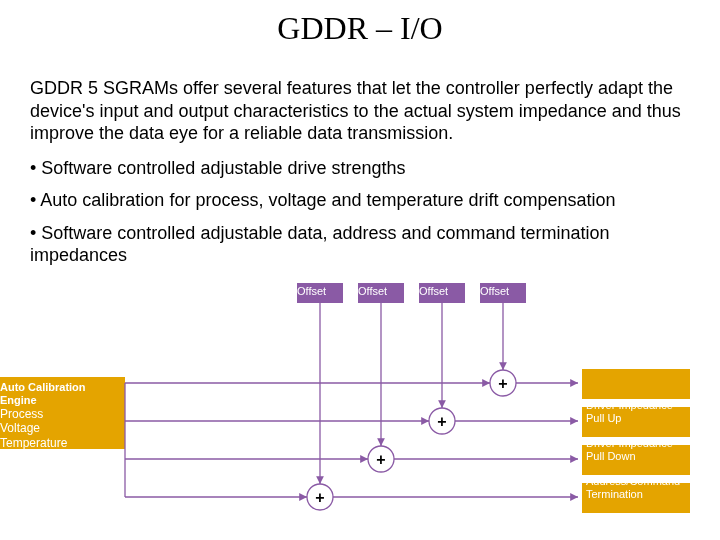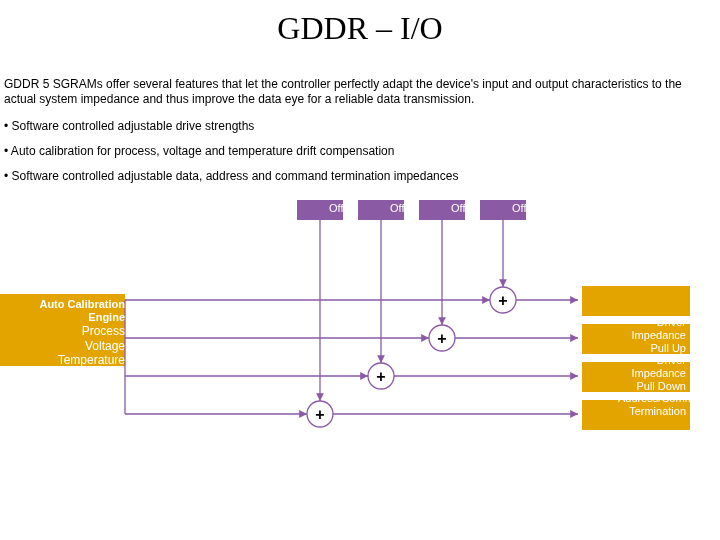--- a/index.html
+++ b/index.html
@@ -13,40 +13,39 @@
   }
   .page-title {
     font-family: "Times New Roman", serif;
     font-size: 32px;
     font-weight: 400;
     text-align: center;
     margin-top: 10px;
     margin-bottom: 30px;
   }
   .body-text {
-    font-size: 12px;
+    font-size: 18px;
     line-height: 1.25;
-    padding: 0 4px;
+    padding: 0 30px;
   }
   .intro { margin-bottom: 12px; }
   .bullet { margin-bottom: 10px; }
   .diagram {
     position: relative;
     width: 720px;
     height: 280px;
     margin-top: 6px;
   }
   svg { position: absolute; left: 0; top: 0; }
   .box-label {
     position: absolute;
     font-size: 11px;
     color: #fff;
-    text-align: right;
+    text-align: left;
     line-height: 1.2;
-    padding-left: 32px;
   }
   .offset-label { width: 46px; }
   .ace-box .t { font-size: 11px; font-weight: 600; }
   .ace-box .s { font-size: 12px; font-weight: 400; display: block; }
   .auto-label {
     position: absolute;
     color: #8a5aa5;
     font-size: 11px;
     text-align: left;
     line-height: 1.1;

